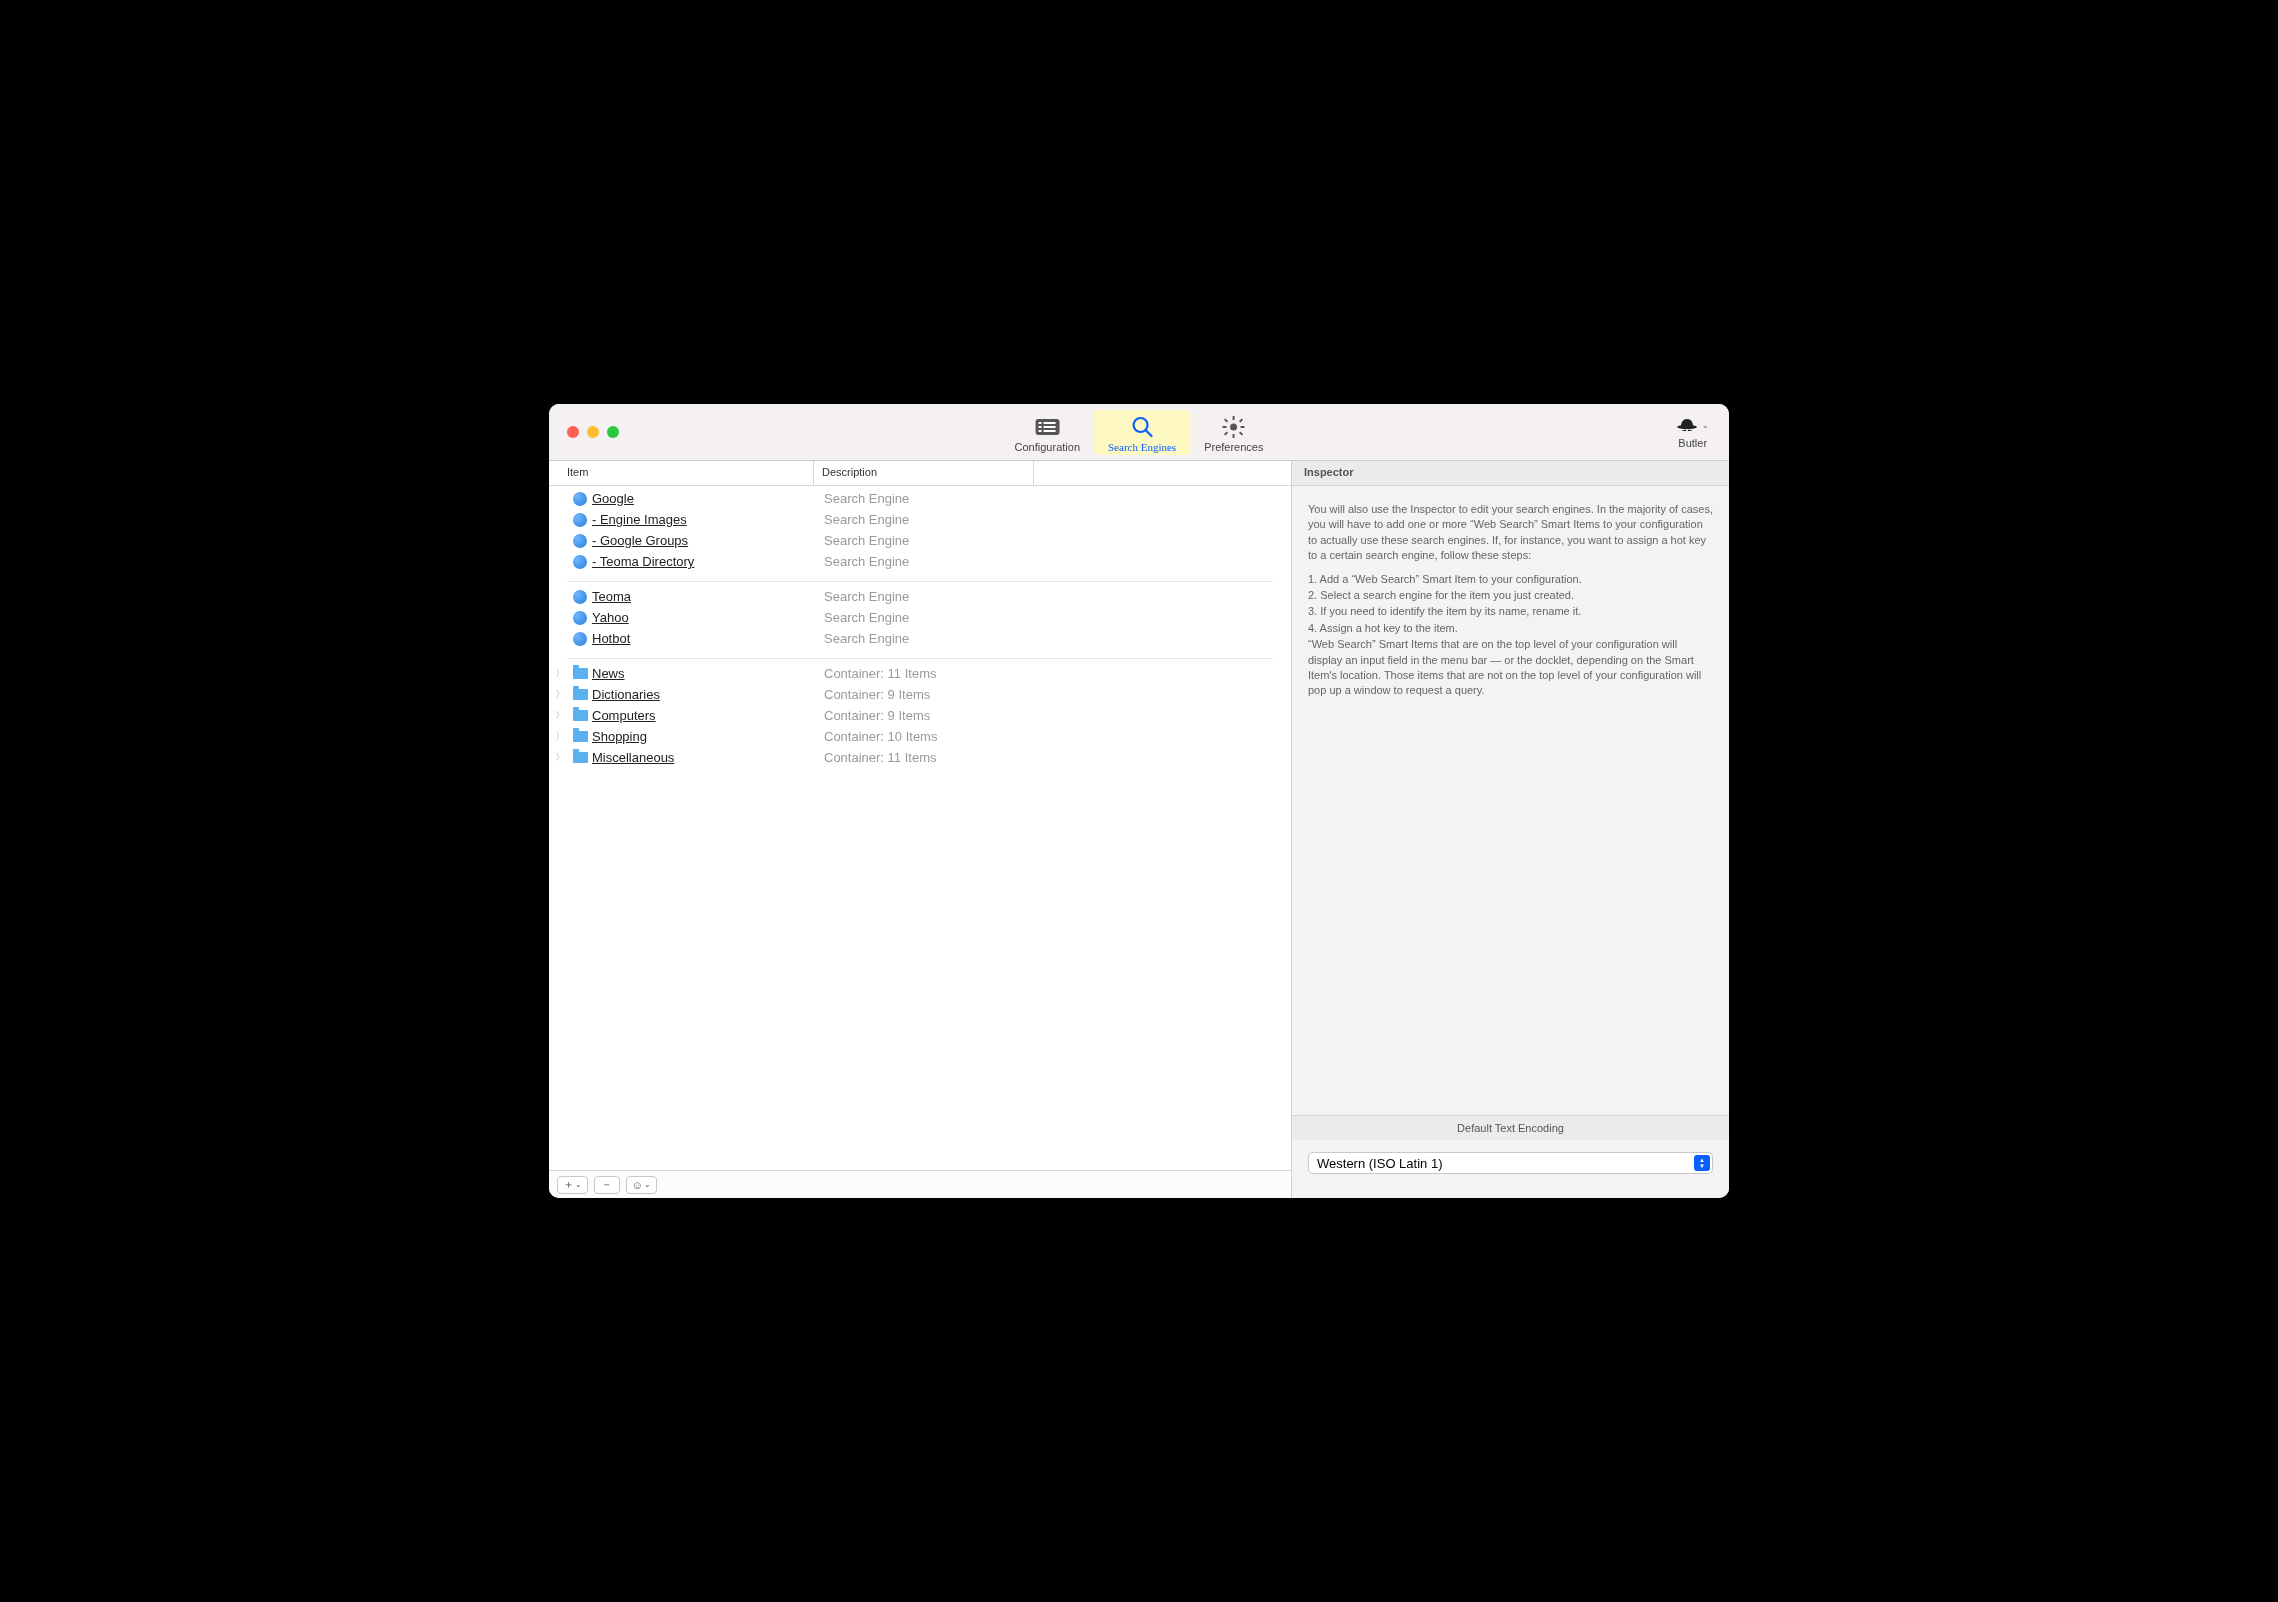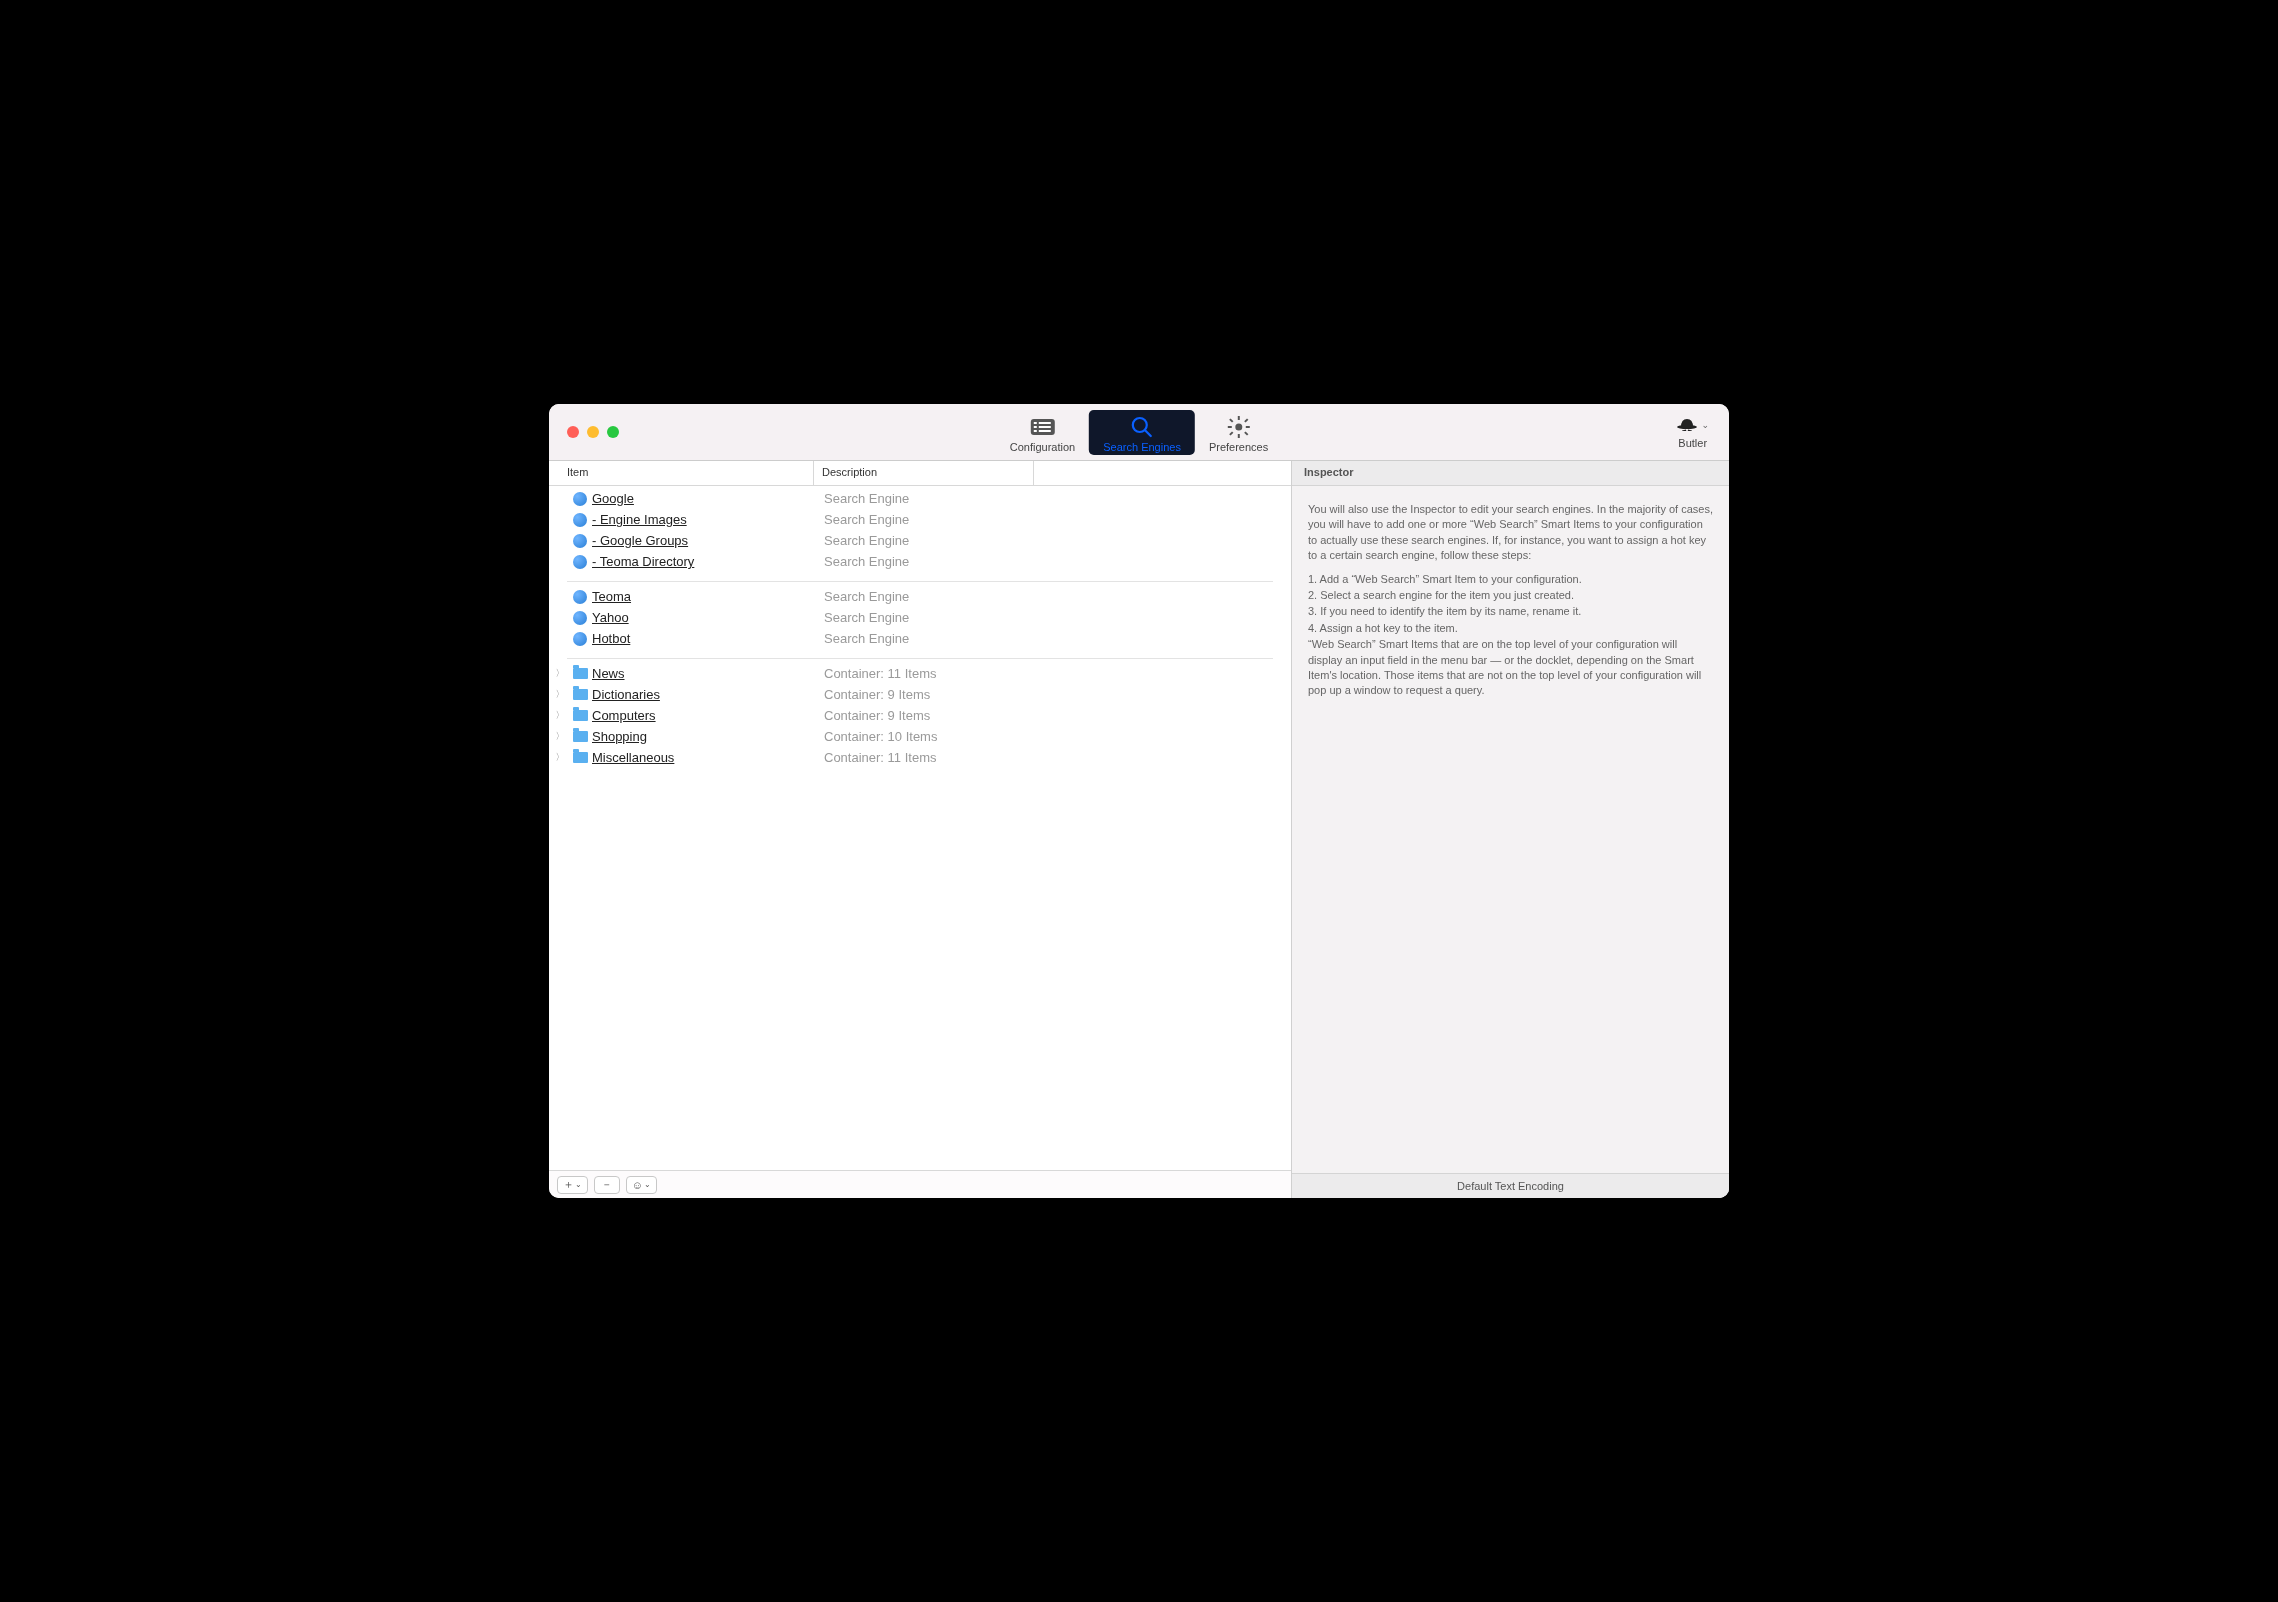--- a/index.html
+++ b/index.html
@@ -51,21 +51,21 @@
 }
 .toolbar-btn {
   display: flex;
   flex-direction: column;
   align-items: center;
   padding: 4px 14px 2px;
   cursor: default;
   border-radius: 5px;
   min-width: 80px;
 }
-.toolbar-btn.active { background: #0f172a; }
+.toolbar-btn.active { background: #fef9c3; font-family: Liberation Serif, serif; }
 .toolbar-icon { height: 26px; display: flex; align-items: center; justify-content: center; }
 .toolbar-label { font-size: 11px; color: #444; margin-top: 1px; }
 .toolbar-btn.active .toolbar-label { color: #0a60ff; }
 .toolbar-right {
   margin-left: auto;
   padding-right: 20px;
   display: flex;
   flex-direction: column;
   align-items: center;
 }
@@ -445,16 +445,25 @@
       <div class="inspector-body">
         <p>You will also use the Inspector to edit your search engines. In the majority of cases, you will have to add one or more “Web Search” Smart Items to your configuration to actually use these search engines. If, for instance, you want to assign a hot key to a certain search engine, follow these steps:</p>
         <p class="step">1. Add a “Web Search” Smart Item to your configuration.</p>
         <p class="step">2. Select a search engine for the item you just created.</p>
         <p class="step">3. If you need to identify the item by its name, rename it.</p>
         <p class="step" style="">4. Assign a hot key to the item.</p>
         <p>“Web Search” Smart Items that are on the top level of your configuration will display an input field in the menu bar — or the docklet, depending on the Smart Item's location. Those items that are not on the top level of your configuration will pop up a window to request a query.</p>
       </div>
       <div class="encoding-section">
         <div class="encoding-header">Default Text Encoding</div>
+        <div class="encoding-body">
+          <div class="select">
+            <span>Western (ISO Latin 1)</span>
+            <div class="select-arrows">
+              <span>▲</span>
+                <span>▼</span>
+            </div>
+          </div>
+        </div>
       </div>
     </div>
   </div>
 </div>
 
 </body></html>

